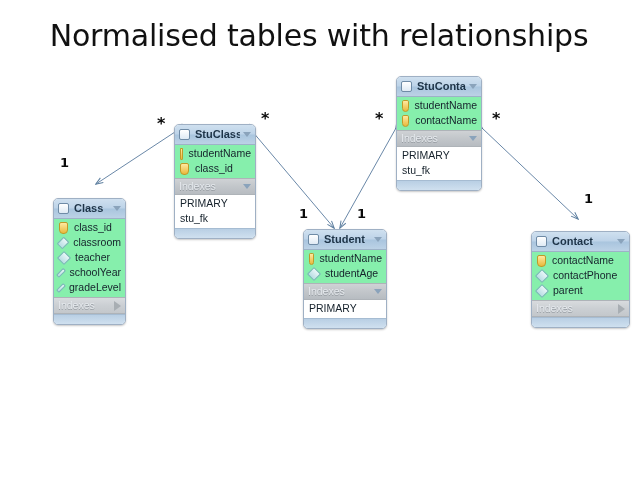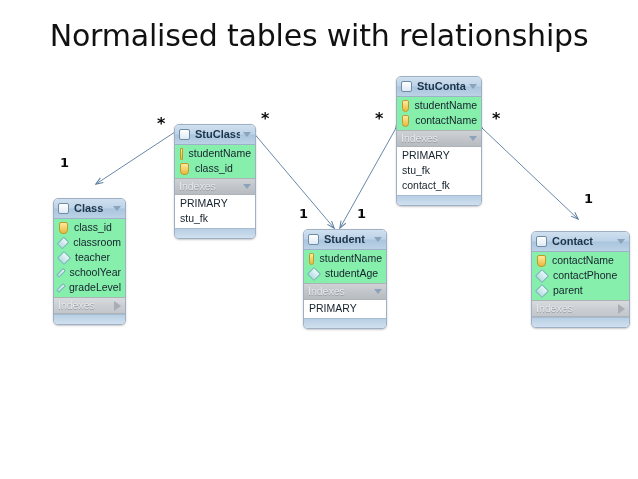--- a/index.html
+++ b/index.html
@@ -254,21 +254,20 @@
         <span class="fld-name">contactName</span>
       </div>
     </div>
     <div class="idx-bar">
       <span class="idx-label">Indexes</span>
       <span class="caret-d"></span>
     </div>
     <div class="idx-list">
       <div class="idx-item">PRIMARY</div>
       <div class="idx-item">stu_fk</div>
-      <div class="idx-item">contact_fk</div>
     </div>
     <div class="tbl-foot"></div>
   </div>
 
   <div class="tbl" style="left:53px; top:198px; width:73px;">
     <div class="tbl-hdr">
       <span class="hdr-ico"></span>
       <span class="hdr-name">Class</span>
       <span class="caret-d"></span>
     </div>

